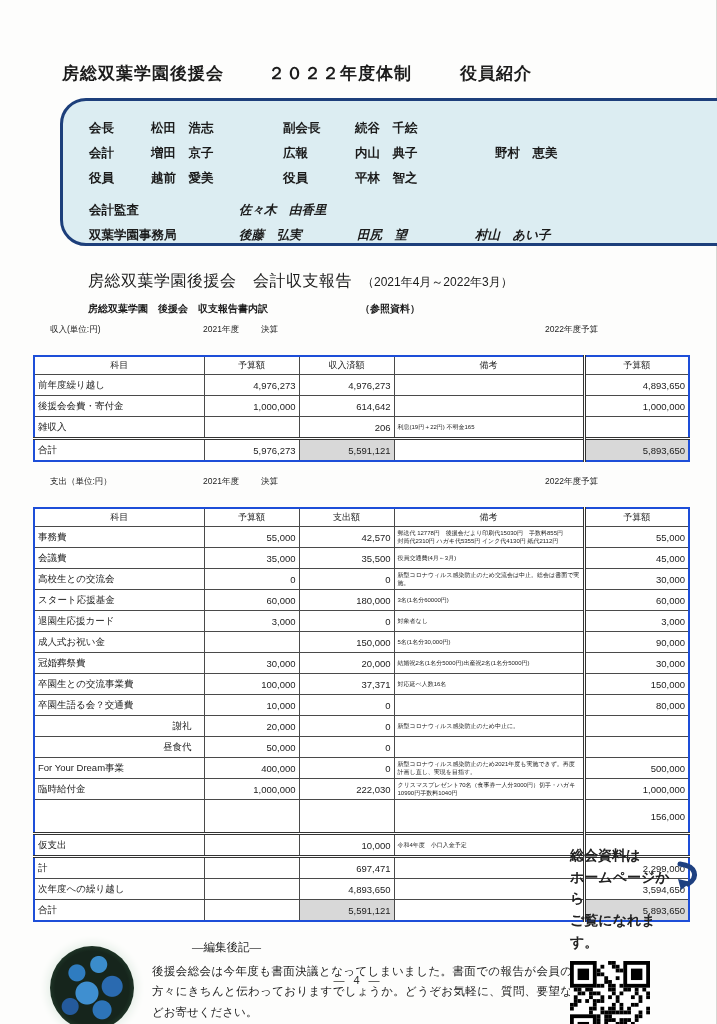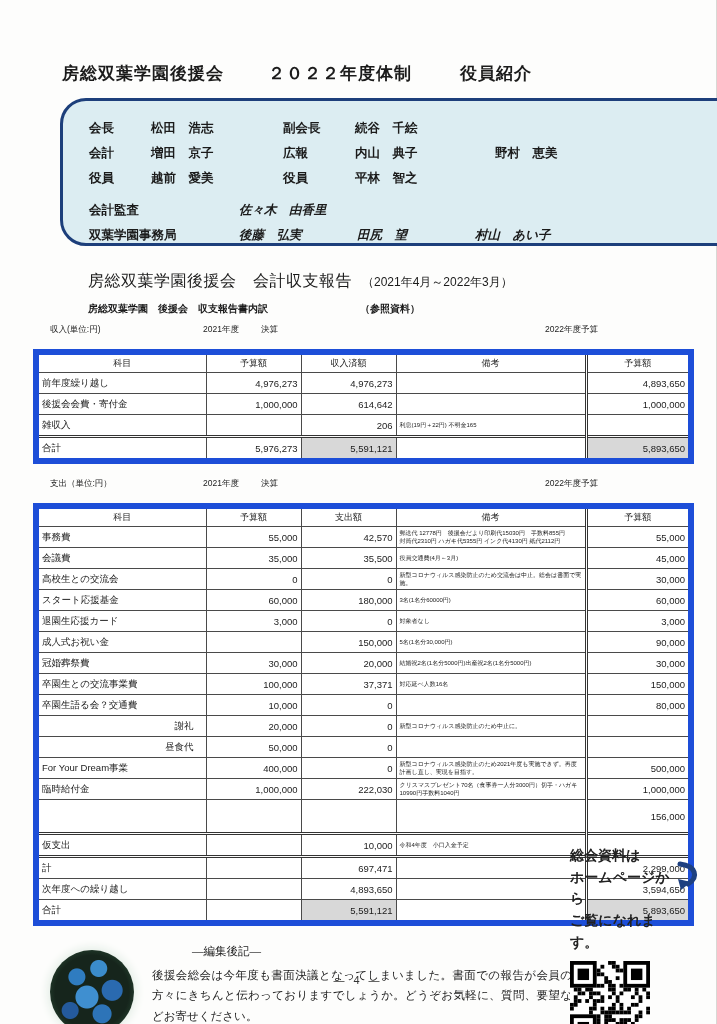--- a/index.html
+++ b/index.html
@@ -43,22 +43,22 @@
   
   .tbl-labels{position:relative;height:14px;margin-left:33px;width:655px;font-size:8.5px;color:#222;}
   .tbl-labels .lab{position:absolute;top:0;white-space:nowrap;}
   .l-unit{left:2px;margin-left:15px;}
   .l-year{left:170px;}
   .l-kessan{left:228px;}
   .l-b22{left:512px;}
 
   
   .tbl{
-    width:655px;margin:11px 0 0 33px;border-collapse:collapse;table-layout:fixed;
-    font-size:9.5px;border:6px solid #1d4ed8;
+    width:655px;margin:17px 0 0 33px;border-collapse:collapse;table-layout:fixed;
+    font-size:9.5px;border:2px solid #1d4ed8;
   }
   .tbl col.c-item{width:170px;}
   .tbl col.c-num{width:95px;}
   .tbl col.c-remark{width:190px;}
   .tbl col.c-b22{width:105px;}
   .tbl th{border:1px solid #4a4a4a;font-weight:normal;font-size:9px;height:17px;padding:0;background:#fff;}
   .tbl td{border:1px solid #4a4a4a;height:18px;padding:0 3px;overflow:hidden;white-space:nowrap;background:#fff;}
   .tbl td.item{text-align:left;padding-left:3px;}
   .tbl td.num{text-align:right;}
   .tbl td.remark{font-size:6px;line-height:1.35;white-space:normal;padding:1px 3px;}

